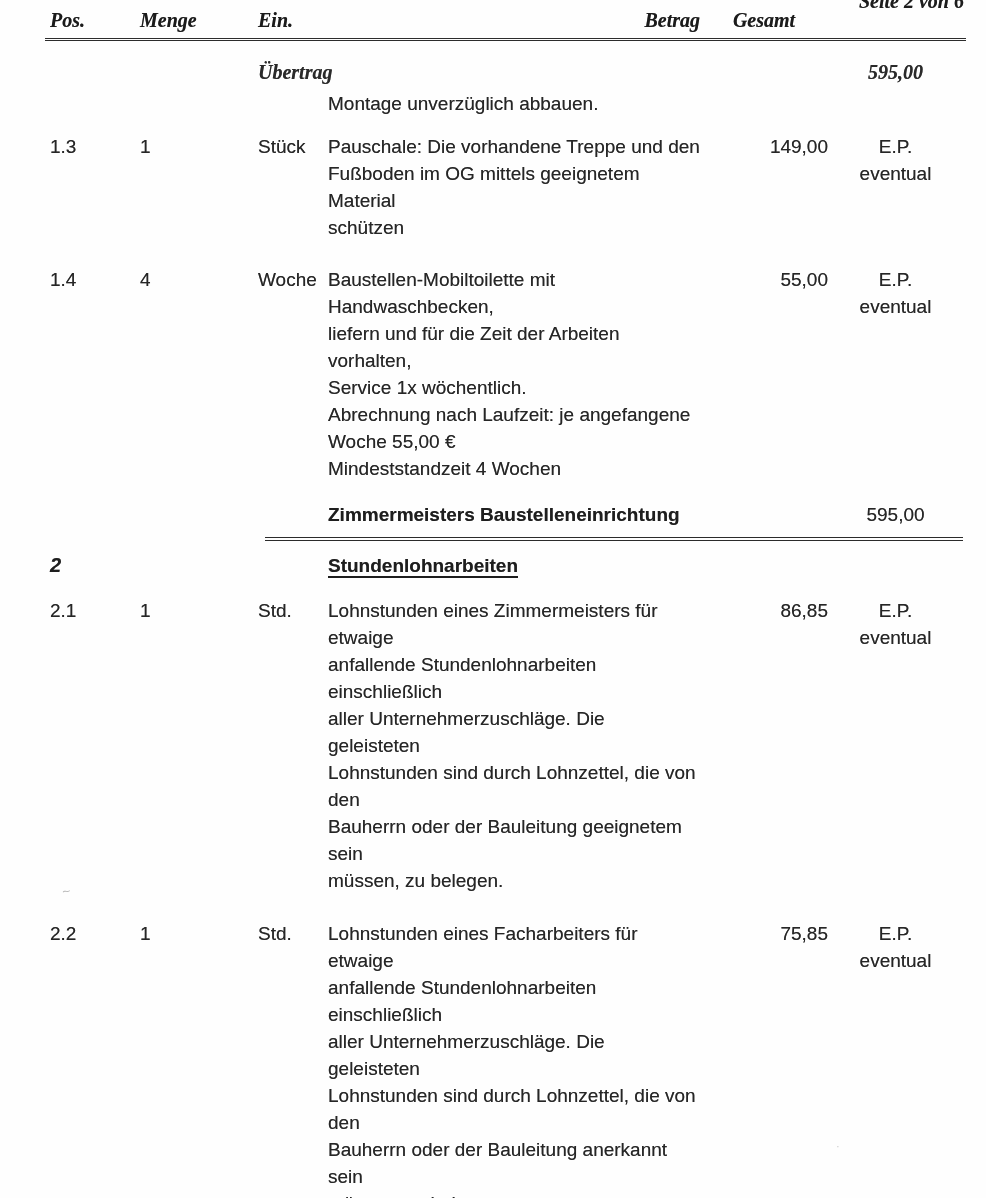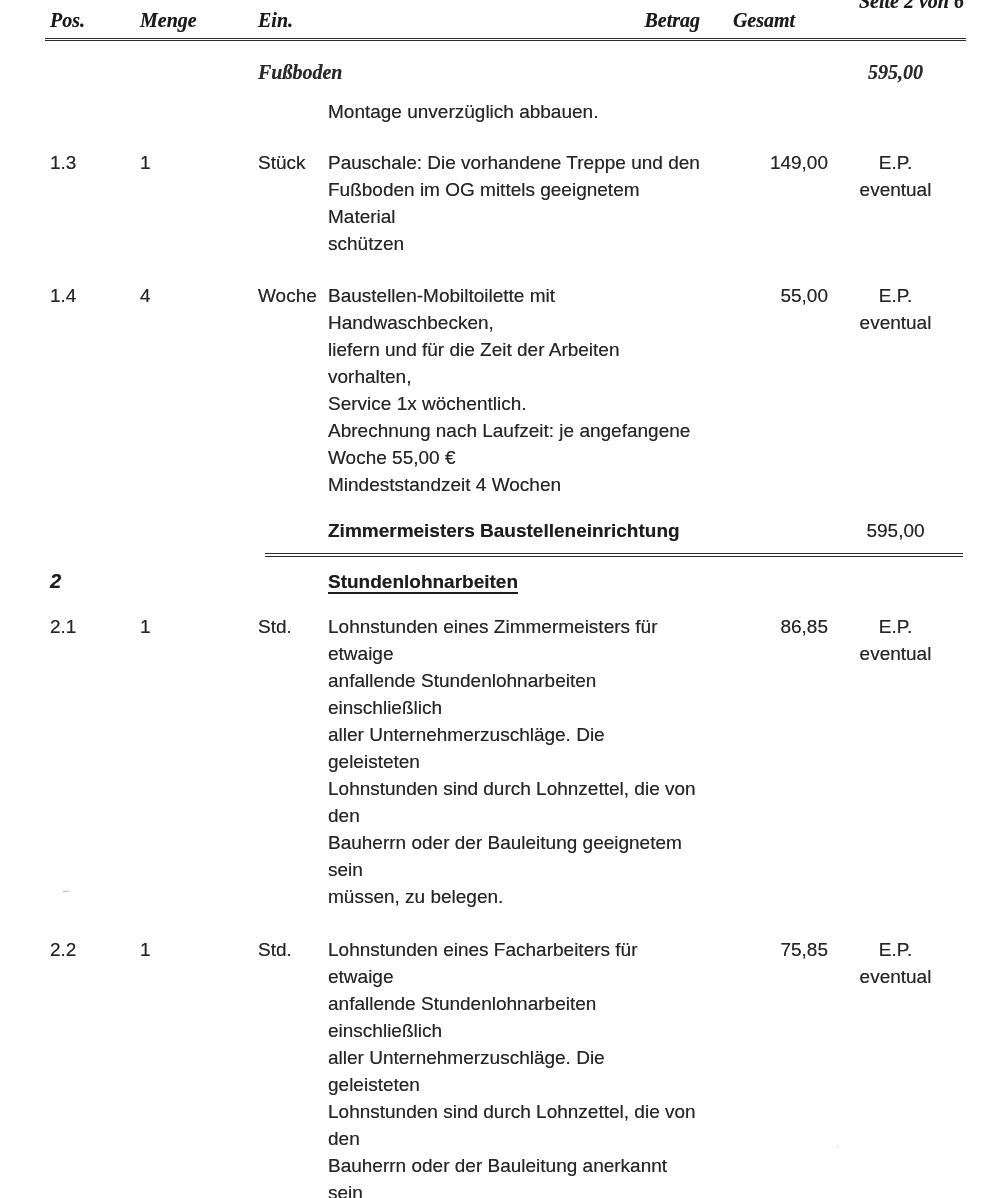--- a/index.html
+++ b/index.html
@@ -39,22 +39,22 @@
     margin:0 20px 0 45px;
     border-top:3px double #2c2c2c;
   }
   
   .serif-it{
     font-family:"Liberation Serif", serif;
     font-style:italic;font-weight:600;
     font-size:20px;color:#2a2a2a;
   }
   .carry-top{margin-top:18px;}
-  .note-row{margin-top:12px;}
-  .item-13{margin-top:24px;}
+  .note-row{margin-top:4px;}
+  .item-13{margin-top:16px;}
   .item-14{margin-top:25px;}
   .subtotal-row{margin-top:19px;}
   .subtotal-row .c-text{font-weight:bold;color:#1e1e1e;}
   .subtotal-rule{
     margin:9px 23px 0 265px;
     border-top:4px double #2b2b2b;
   }
   .section-row{margin-top:11px;}
   .section-row .c-pos{font-weight:bold;font-style:italic;font-size:20px;color:#1e1e1e;}
   .section-row .c-text{
@@ -82,21 +82,21 @@
     <div class="cell">Menge</div>
     <div class="cell">Ein.</div>
     <div class="cell c-betrag">Betrag</div>
     <div class="cell c-gesamt">Gesamt</div>
   </div>
   <div class="header-rule"></div>
 
   <div class="row carry-top">
     <div class="cell"></div>
     <div class="cell"></div>
-    <div class="cell serif-it" style="grid-column:3 / span 2">Fußboden</div>
+    <div class="cell serif-it" style="grid-column:3 / span 2">Übertrag</div>
     <div class="cell c-betrag"></div>
     <div class="cell c-gesamt serif-it">595,00</div>
   </div>
 
   <div class="row note-row">
     <div class="cell"></div>
     <div class="cell"></div>
     <div class="cell"></div>
     <div class="cell">Montage unverzüglich abbauen.</div>
     <div class="cell c-betrag"></div>

